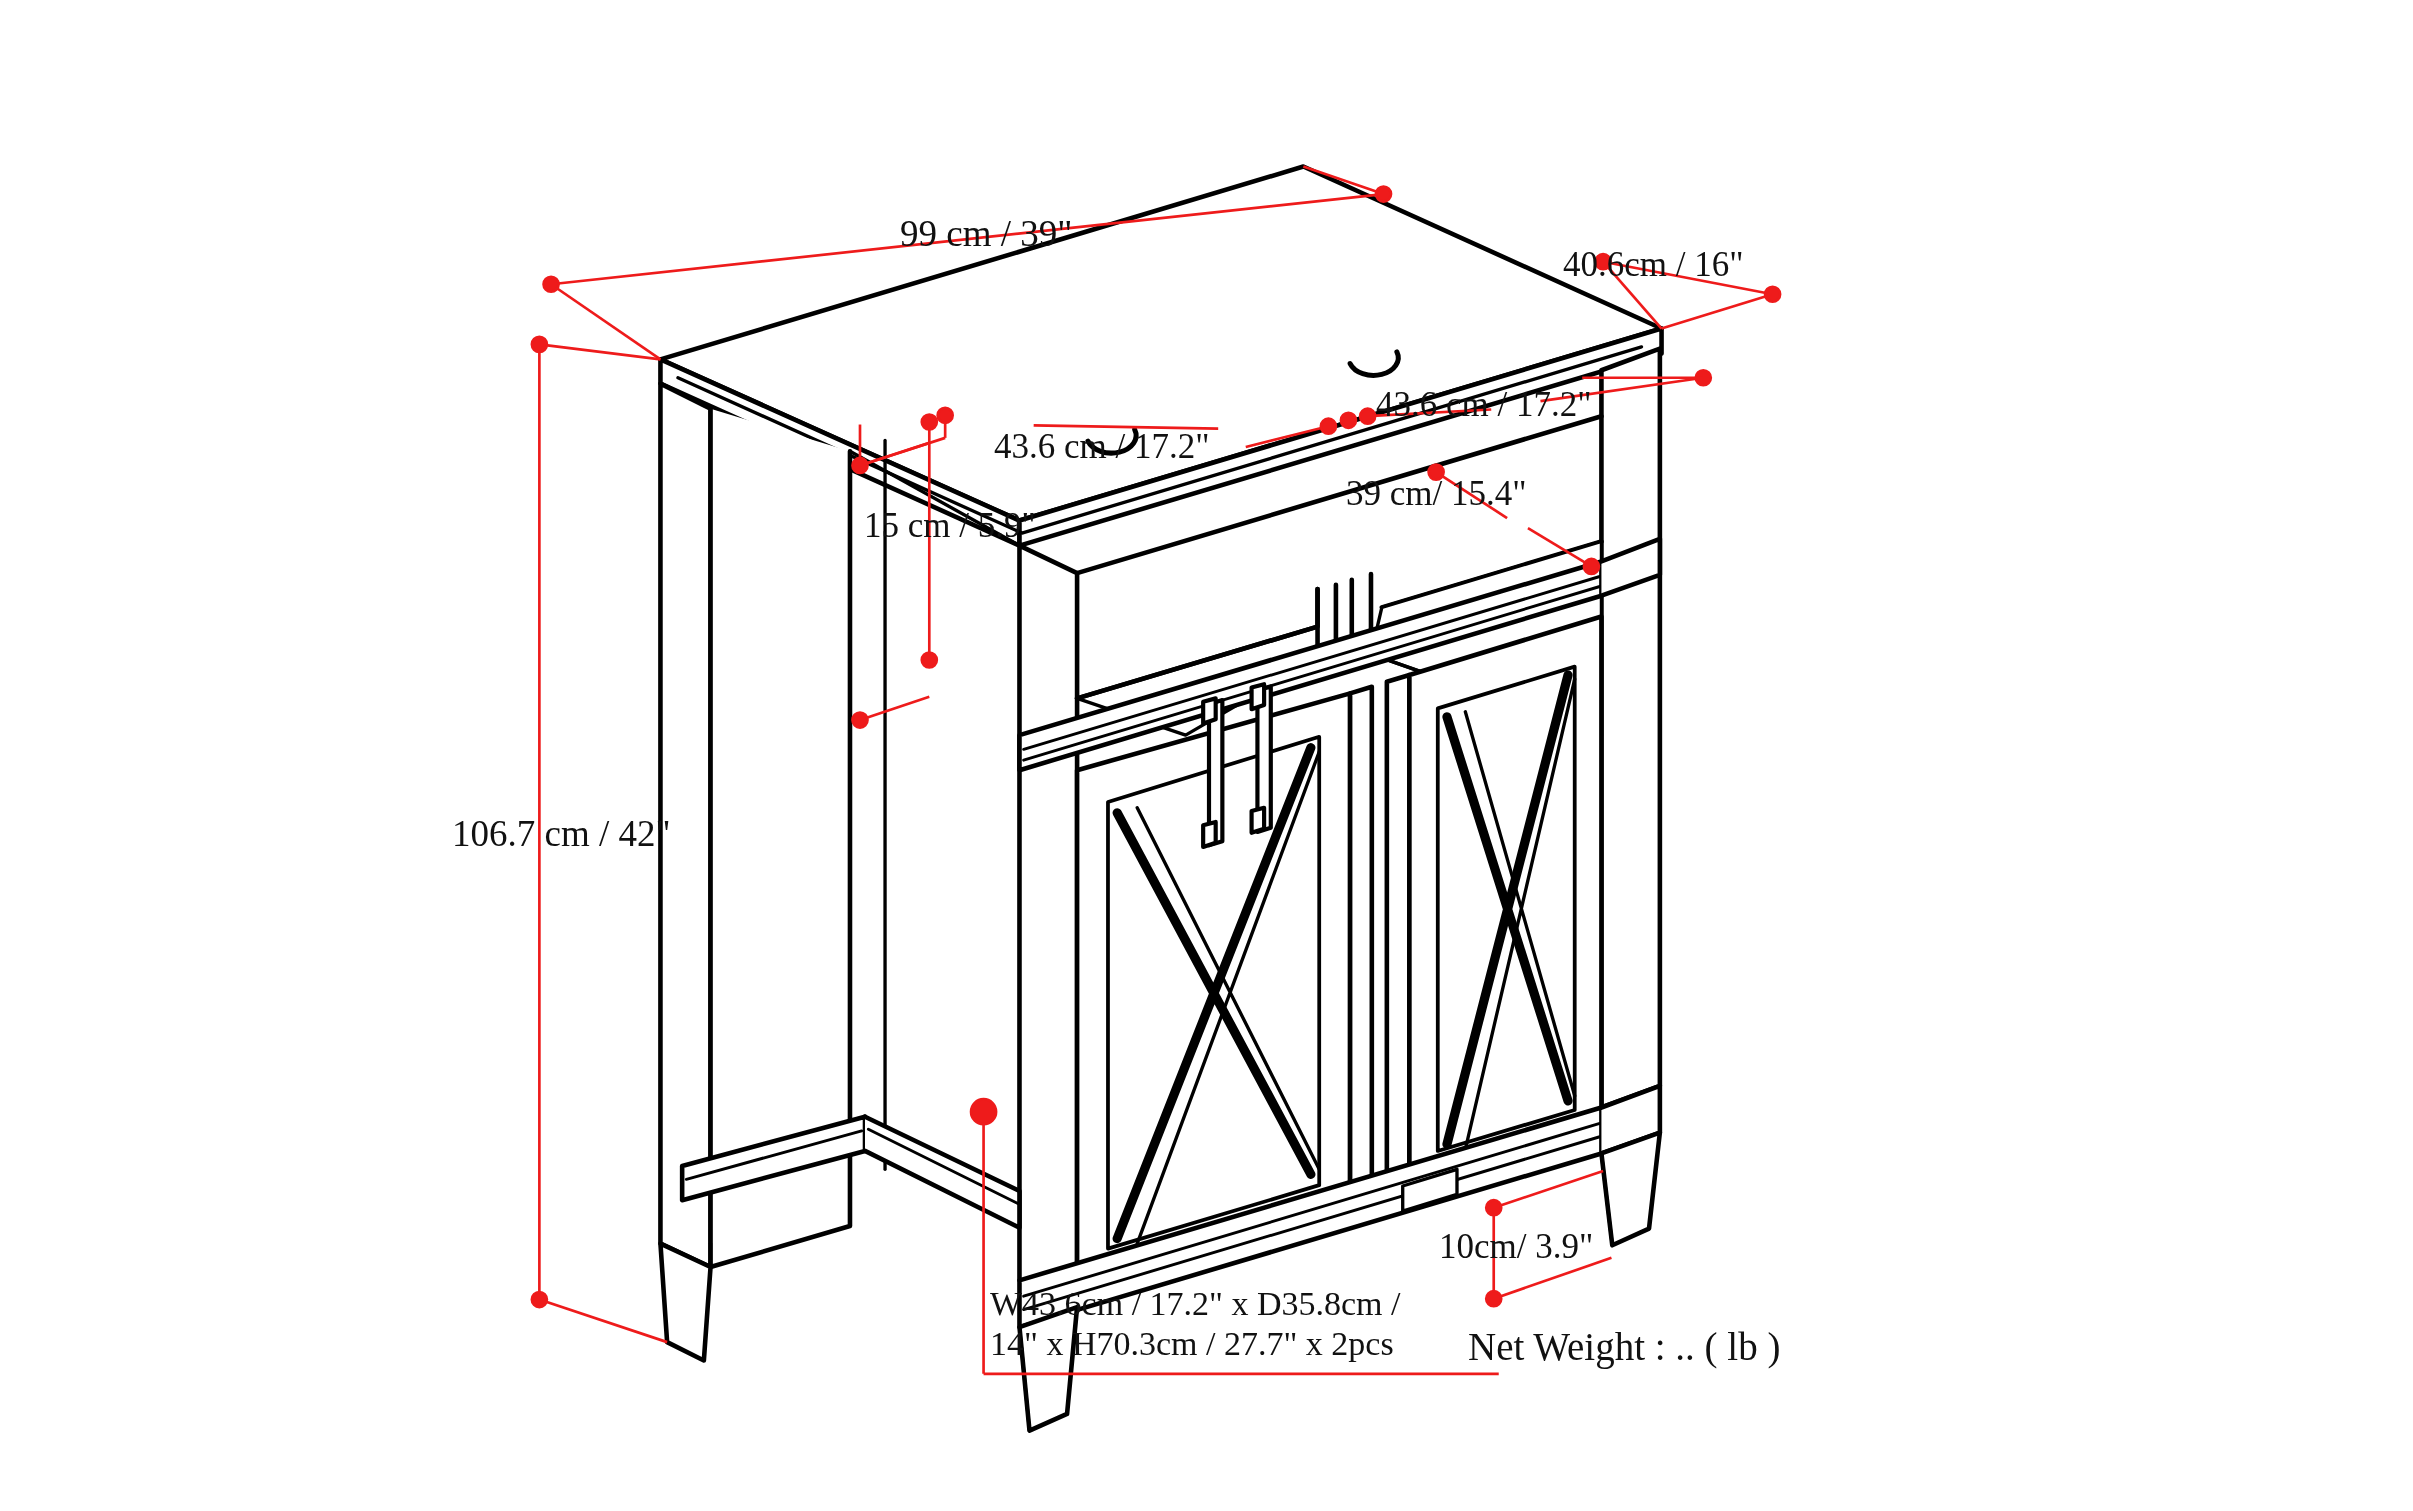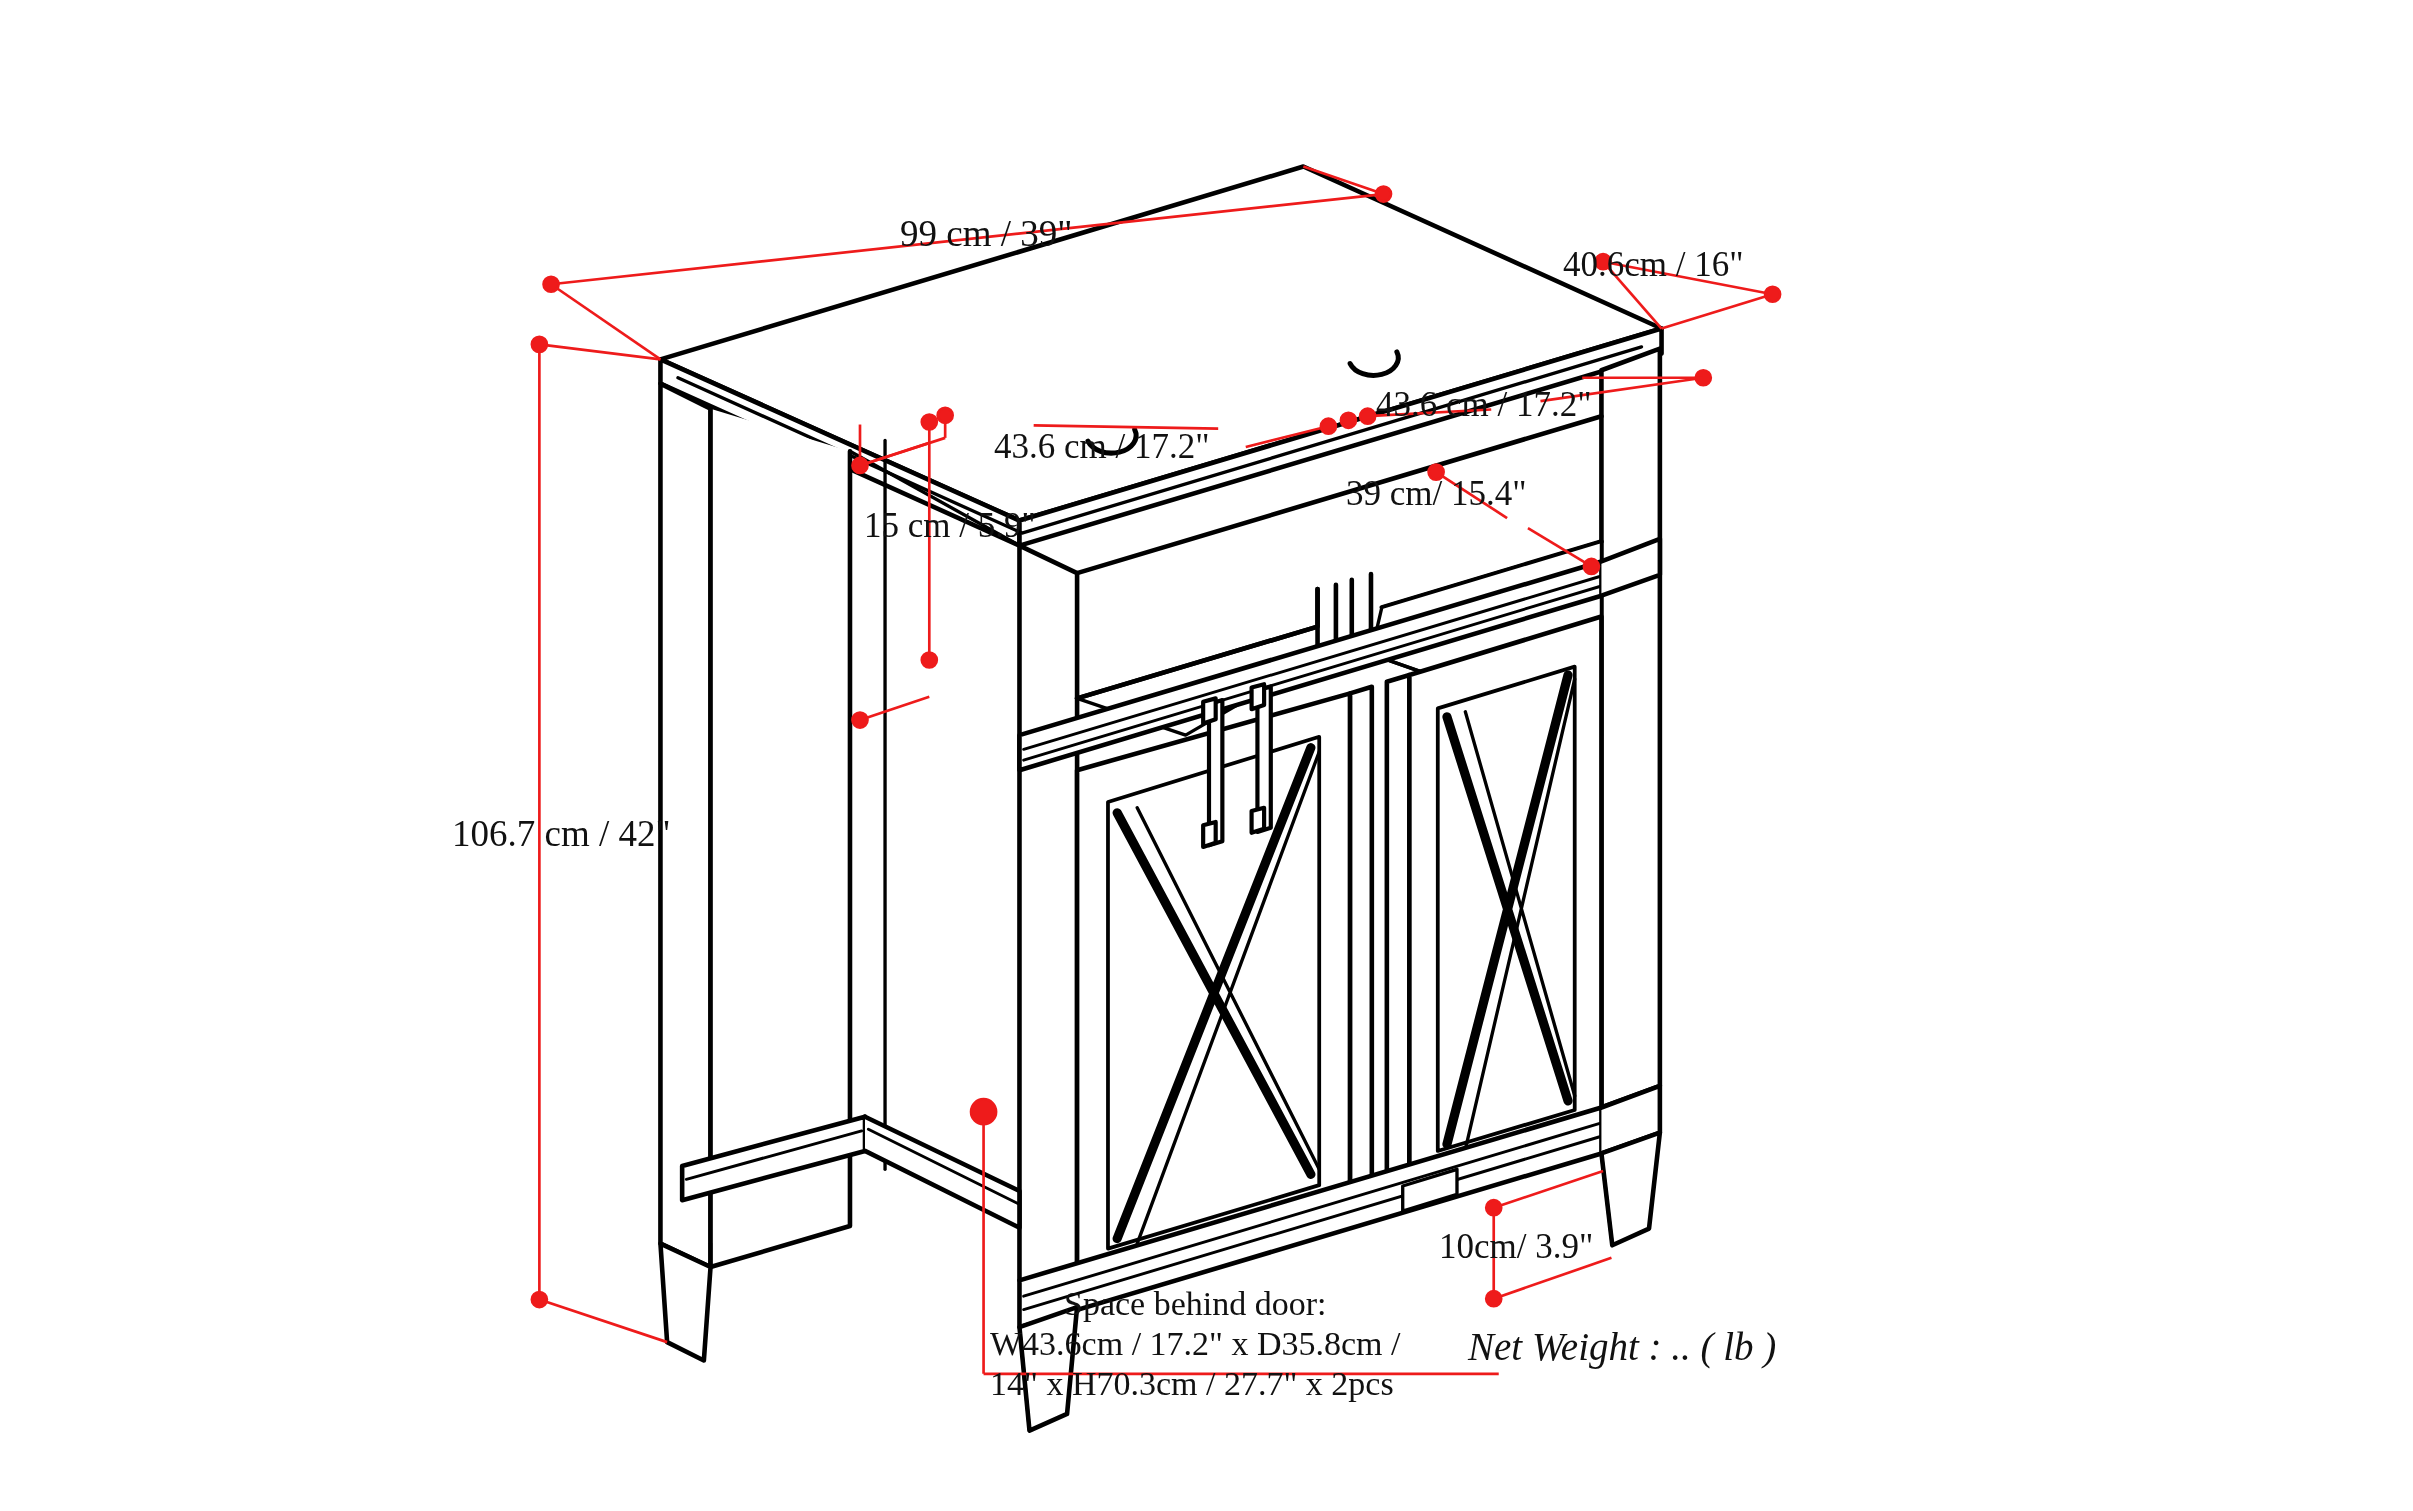--- a/index.html
+++ b/index.html
@@ -237,21 +237,20 @@
 
 <div class="dimtext t42" style="left:1376px;top:384px;">43.6 cm / 17.2"</div>
 
 <div class="dimtext t42" style="left:1346px;top:473px;">39 cm/ 15.4"</div>
 
 <div class="dimtext t42" style="left:864px;top:505px;">15 cm / 5.9"</div>
 
 <div class="dimtext t42" style="left:1439px;top:1226px;">10cm/ 3.9"</div>
 
 <div class="dimtext note" style="left:990px;top:1284px;text-align:left;">
-  <div style="text-align:center;">Space behind door:</div>
   <div>W43.6cm / 17.2" x D35.8cm /</div>
   <div>14" x H70.3cm / 27.7" x 2pcs</div>
 </div>
 
-<div class="dimtext netw" style="left:1468px;top:1324px;font-style:italic;">Net Weight : .. ( lb )</div>
+<div class="dimtext netw" style="left:1468px;top:1324px;">Net Weight : .. ( lb )</div>
 
 </div>
 
 
 </body></html>

